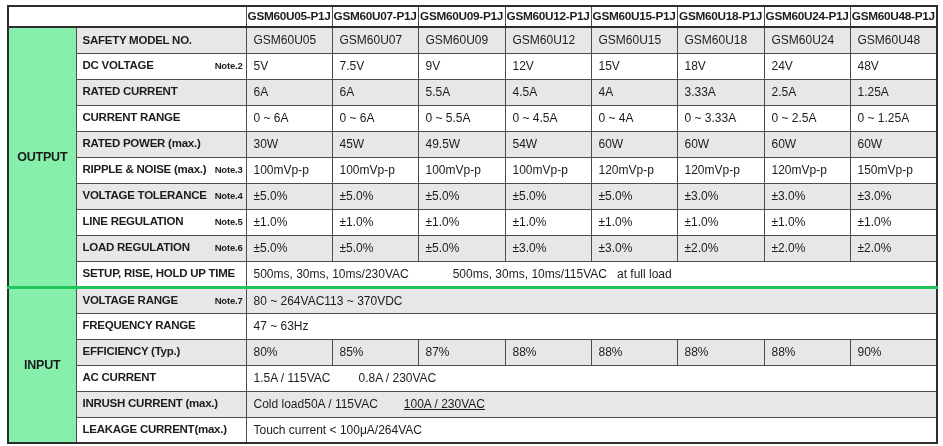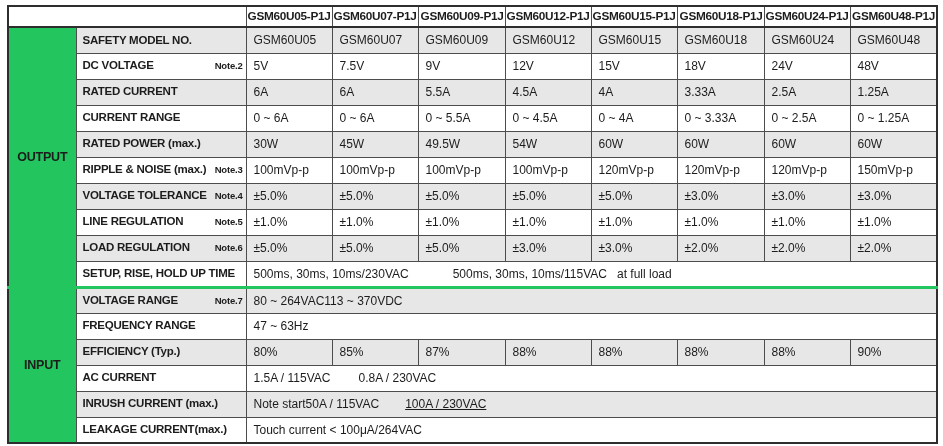--- a/index.html
+++ b/index.html
@@ -19,27 +19,27 @@
     padding:0 4px 0 7px;
     font-size:12px;line-height:1;
     vertical-align:middle;text-align:left;
     overflow:hidden;white-space:nowrap;
     background:#ffffff;
   }
   tr.model-row th, tr.model-row td{
     height:21px;border-bottom:2px solid #2e2e2e;
   }
   th.model{
-    font-weight:700;text-align:right;padding:0 1px;
+    font-weight:700;text-align:center;padding:0 1px;
     font-size:11.8px;letter-spacing:-0.3px;
   }
   td.corner{background:#ffffff;}
   th.sec{
     font-weight:700;text-align:center;font-size:12.5px;
-    letter-spacing:-0.2px;padding:0 2px;background:#22c55e;
+    letter-spacing:-0.2px;padding:0 2px;background:#86efac;
   }
   th.lblcell{font-weight:700;padding:0 3px 0 6px;}
   .lblrow{display:flex;justify-content:space-between;align-items:center;width:100%;}
   .lbl{font-size:11.5px;letter-spacing:-0.25px;font-weight:700;}
   .note{font-size:9.5px;font-weight:700;letter-spacing:-0.2px;}
   td.val{font-weight:400;}
   tr.g th.lblcell, tr.g td{background:#e6e7e6;}
   tr.input-start th, tr.input-start td{border-top:3px solid #22c55e;}
   td.merged span{display:inline-block;}
   .ml44{margin-left:44px;} .ml30{} .ml28{margin-left:28px;}
@@ -288,21 +288,21 @@
     </td>
   </tr>
 
   <tr class="g">
     <th class="lblcell">
             <div class="lblrow">
               <span class="lbl">INRUSH CURRENT (max.)</span>
             </div>
           </th>
     <td class="val merged" colspan="8">
-      <span>Note start</span><span class="ml14">50A / 115VAC</span><span class="ml26">100A / 230VAC</span>
+      <span>Cold load</span><span class="ml14">50A / 115VAC</span><span class="ml26">100A / 230VAC</span>
     </td>
   </tr>
 
   <tr>
     <th class="lblcell">
             <div class="lblrow">
               <span class="lbl">LEAKAGE CURRENT(max.)</span>
             </div>
           </th>
     <td class="val merged" colspan="8">

